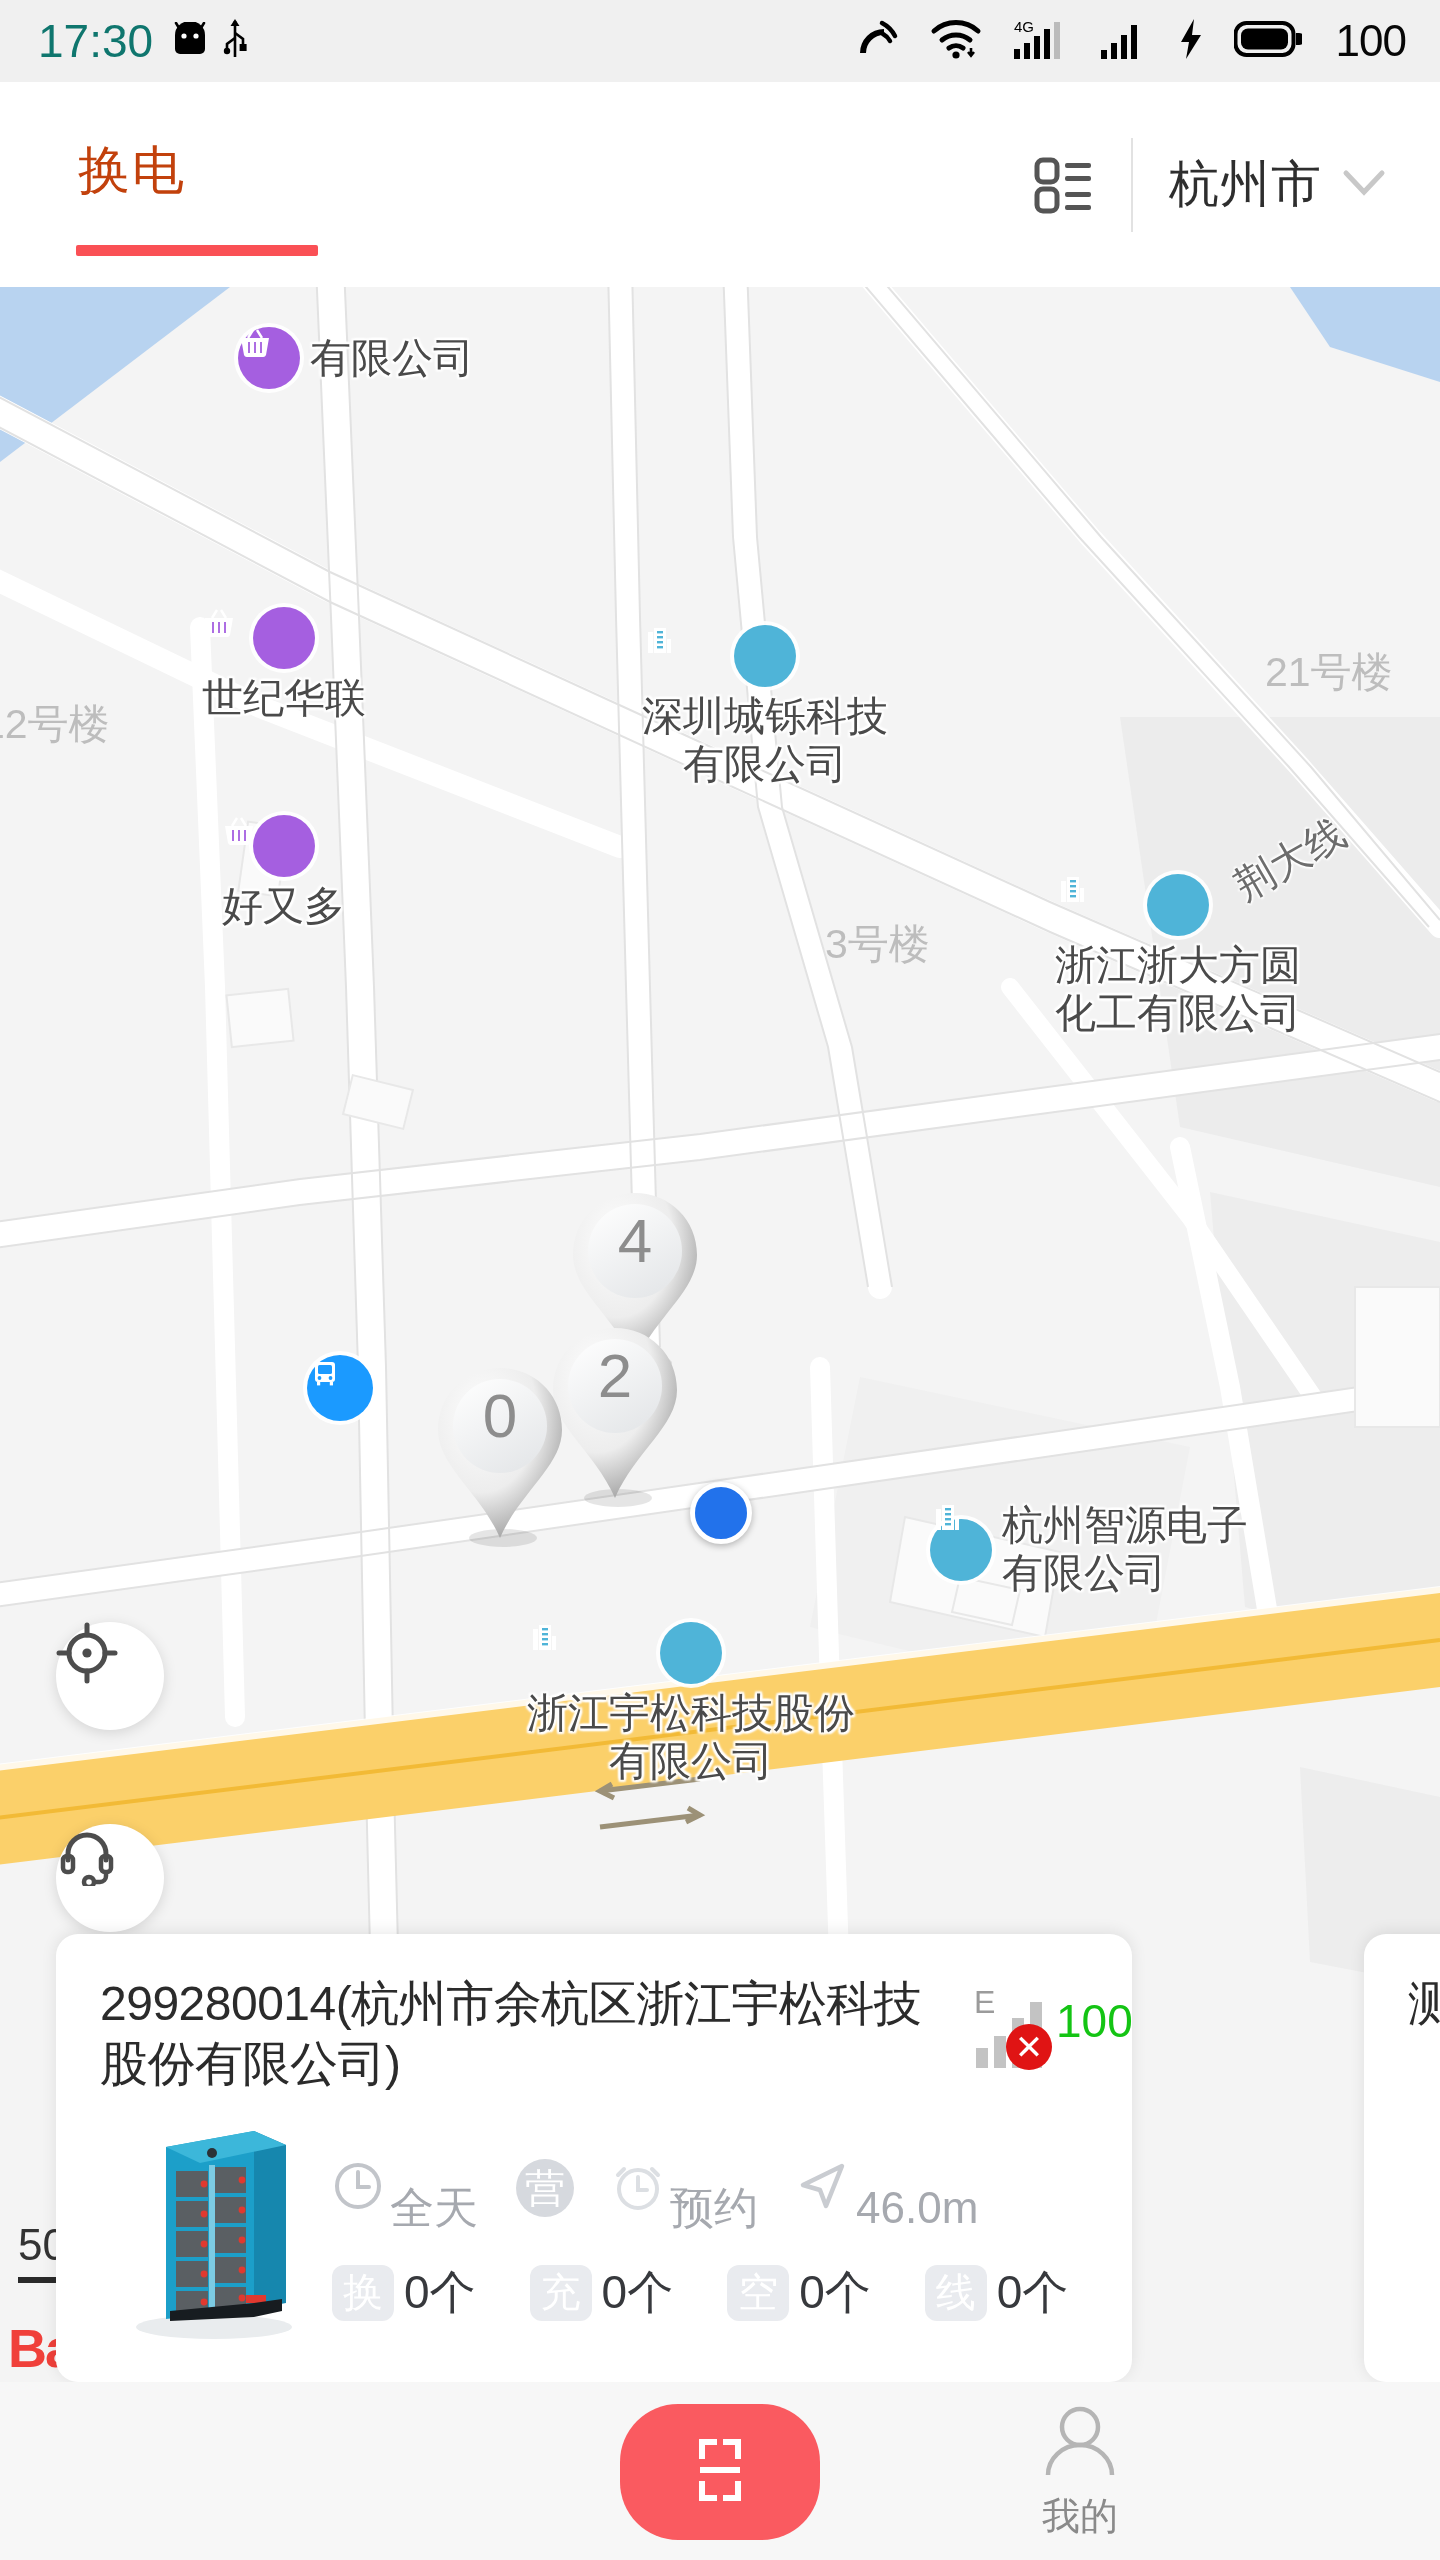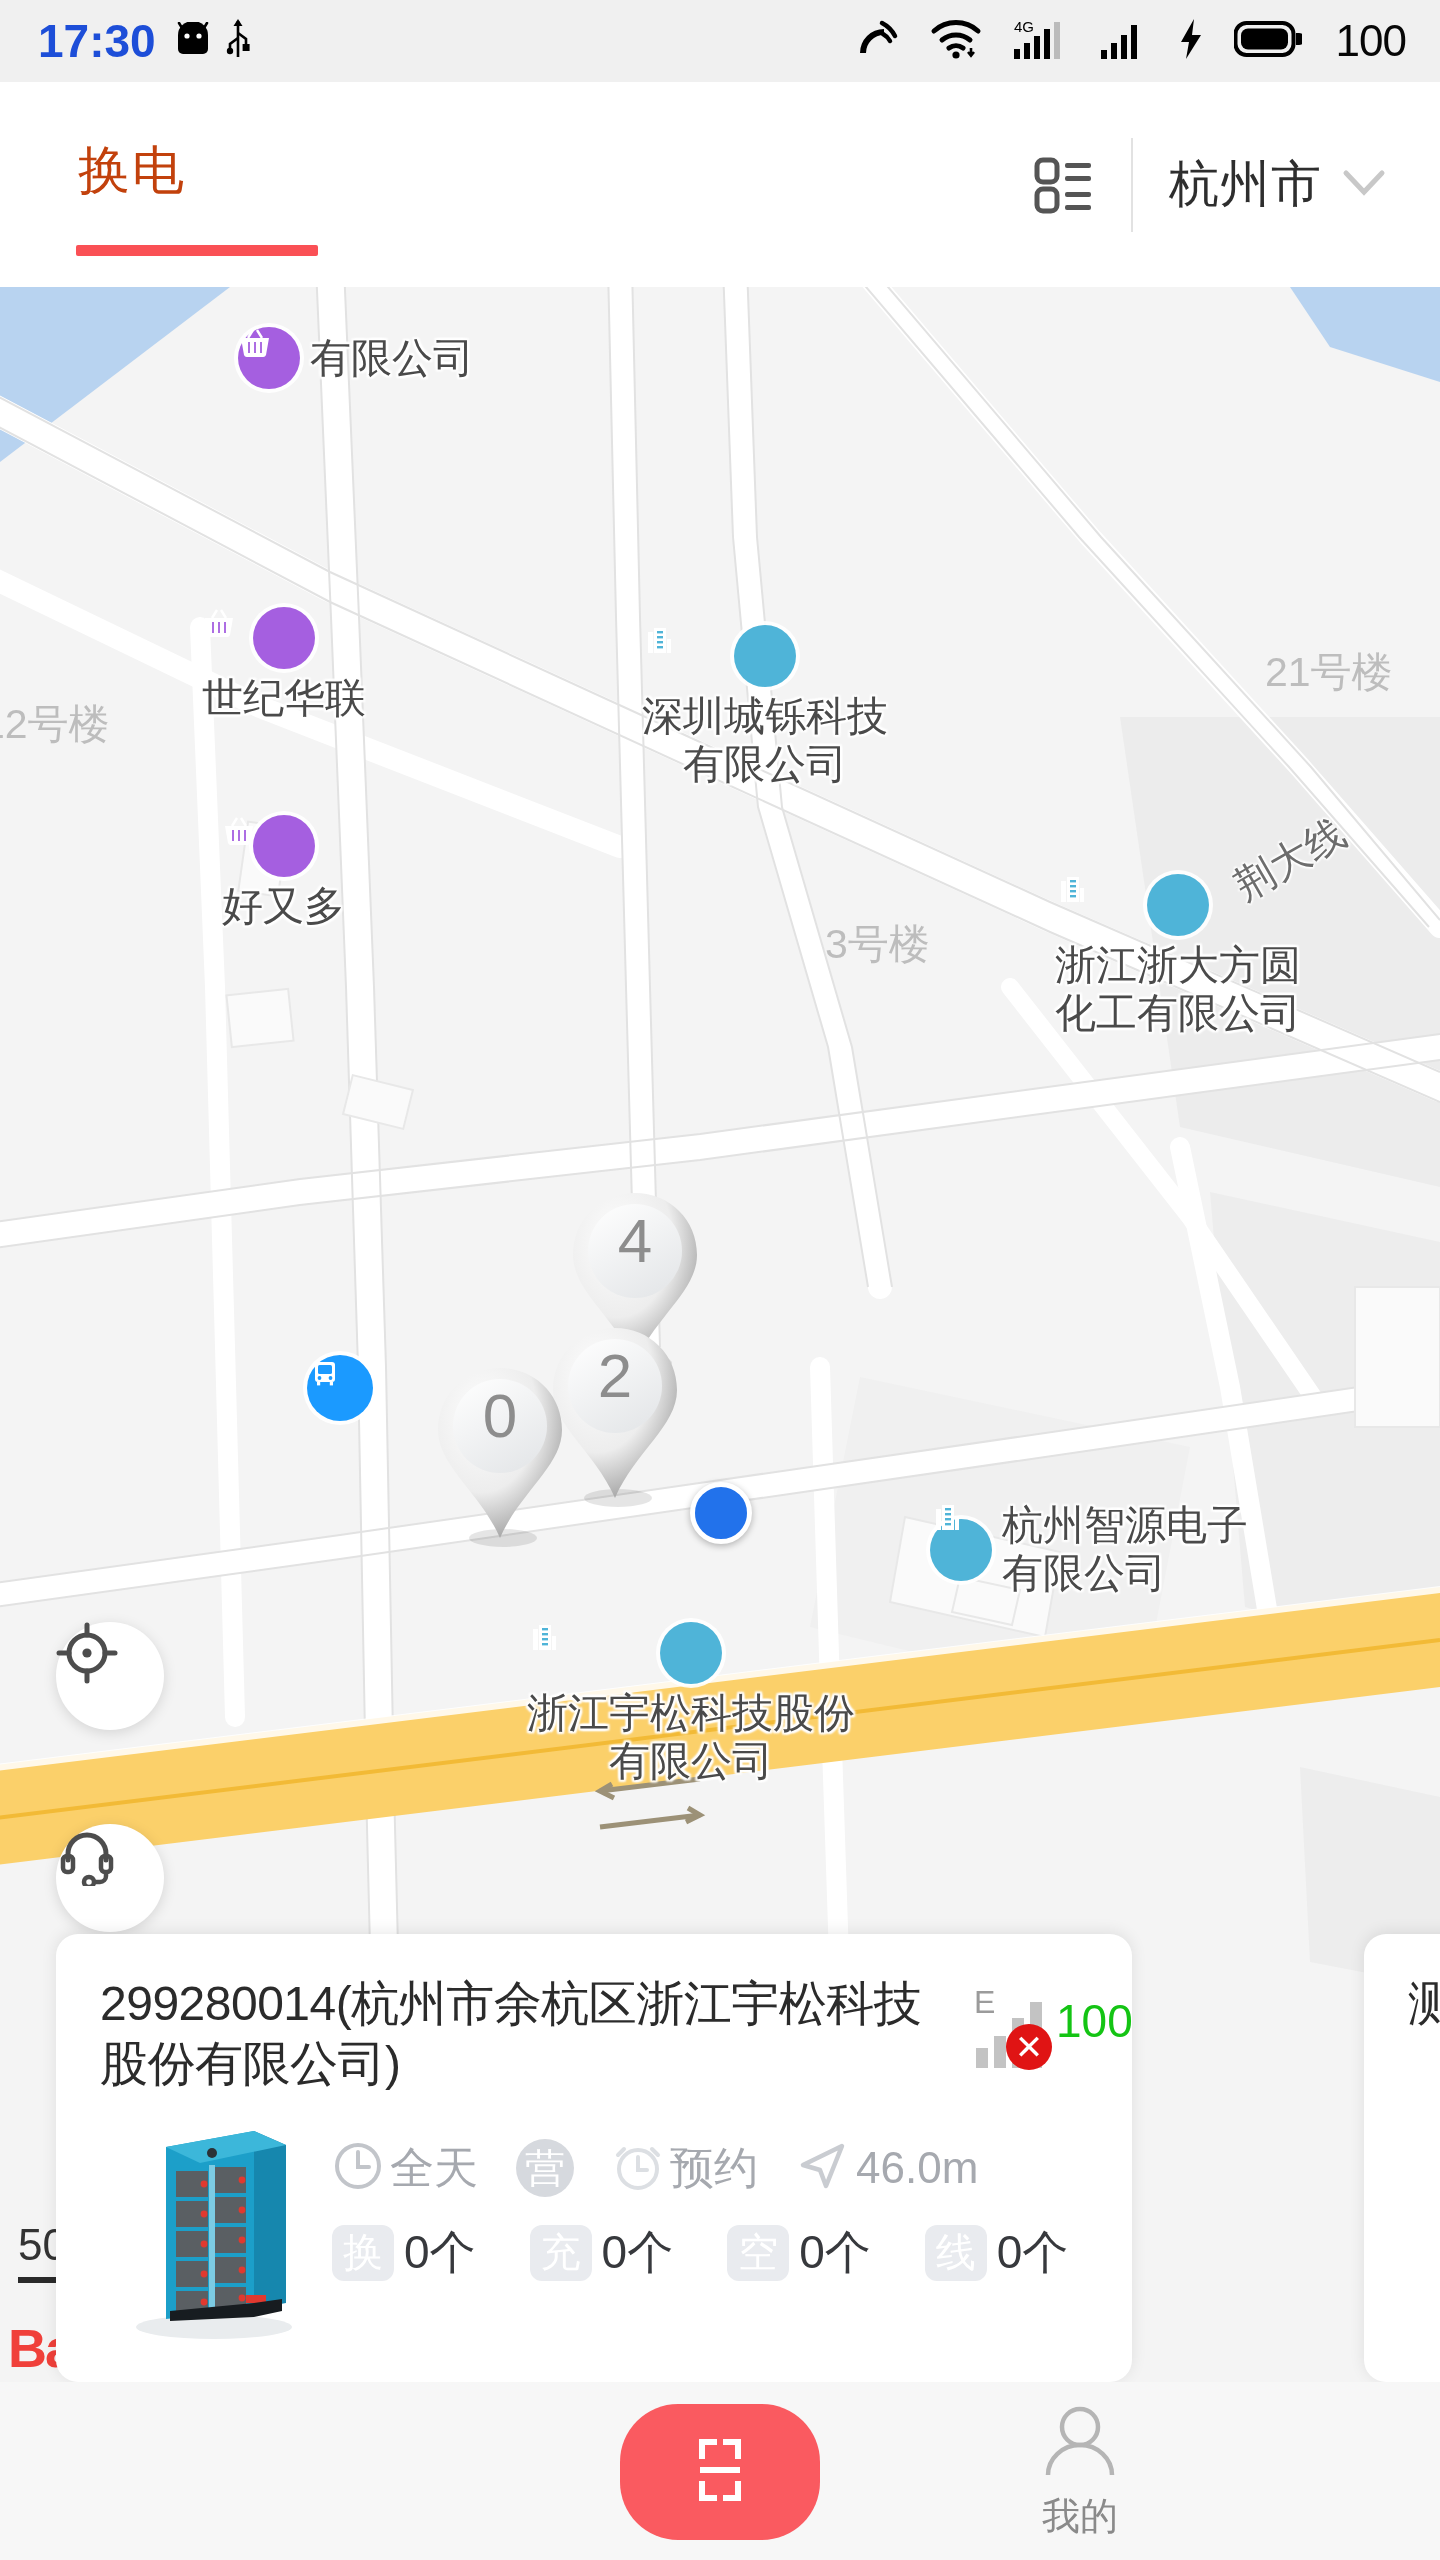--- a/index.html
+++ b/index.html
@@ -9,21 +9,21 @@
     background: #f2f2f2; overflow: hidden;
   }
   #app { position: relative; width: 1440px; height: 2560px; overflow: hidden; }
 
   
   .statusbar {
     position: absolute; top: 0; left: 0; width: 1440px; height: 82px;
     background: #f0f0f0; display: flex; align-items: center;
     padding: 0 34px 0 38px; z-index: 60;
   }
-  .sb-time { font-size: 46px; color: #1d4ed8; letter-spacing: 0px; font-weight: 700; }
+  .sb-time { font-size: 46px; color: #0f766e; letter-spacing: 0px; font-weight: 400; }
   .sb-left-icons { display: flex; align-items: center; gap: 14px; margin-left: 18px; }
   .sb-spacer { flex: 1; }
   .sb-right { display: flex; align-items: center; gap: 30px; }
   .sb-batt-num { font-size: 44px; color: #070707; margin-left: 4px; letter-spacing: -1px; }
 
   
   .header {
     position: absolute; top: 82px; left: 0; width: 1440px; height: 205px;
     background: #ffffff; z-index: 55;
   }
@@ -131,21 +131,21 @@
   .info-row.second { margin-top: 24px; }
   .chip {
     background: #e9ebef; color: #fff; border-radius: 12px;
     font-size: 40px; padding: 6px 11px; line-height: 1.08;
   }
   .chip-round {
     background: #d6d9de; color: #fff; border-radius: 50%;
     font-size: 40px; width: 58px; height: 58px;
     display: flex; align-items: center; justify-content: center;
   }
-  .meta-txt { font-size: 44px; color: #a6a9af; margin-left: 6px; }
+  .meta-txt { font-size: 44px; color: #a6a9af; margin-left: 6px; margin-top: 40px; }
   .cnt-val { font-size: 46px; color: #37393d; margin-left: 10px; }
   .gap-l { margin-left: 38px; }
   .gap-xl { margin-left: 54px; }
 
   
   .bottomnav {
     position: absolute; left: 0; bottom: 0; width: 1440px; height: 178px;
     background: #f7f7f7; display: flex; z-index: 70;
   }
   .nav-item { flex: 1; display: flex; flex-direction: column; align-items: center; justify-content: center; }

